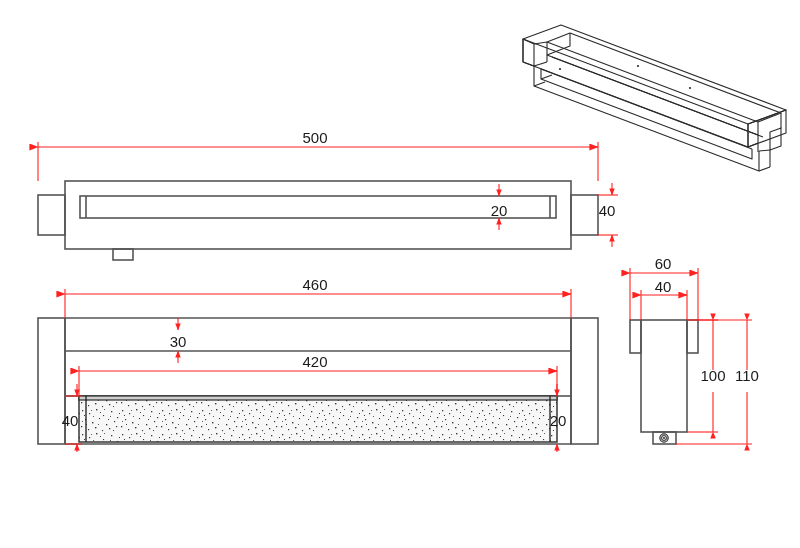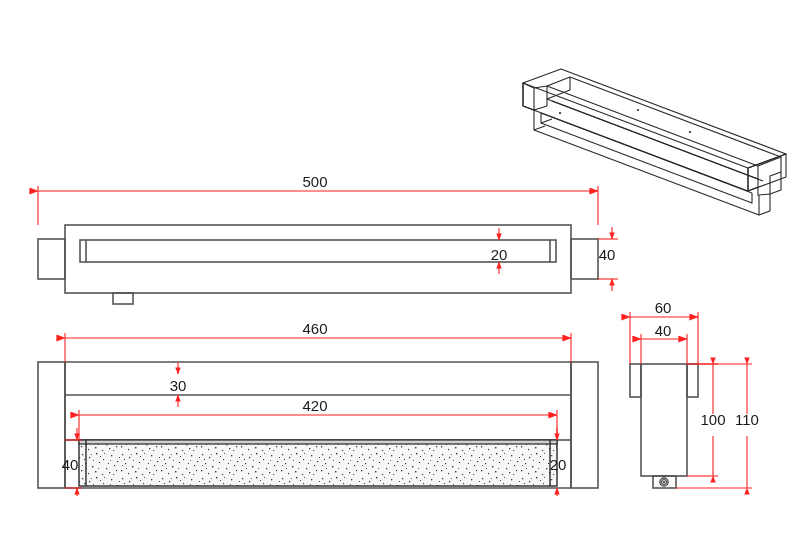--- a/index.html
+++ b/index.html
@@ -2,21 +2,20 @@
 <html><head>
 <meta charset="utf-8">
 <style>
   html,body{margin:0;padding:0;background:#ffffff;}
   #root{
     position:relative;
     width:800px;height:452px;
     background:#ffffff;
     font-family:"Liberation Sans", sans-serif;
     overflow:hidden;
-    margin-top:44px;
   }
   svg{display:block;}
   .dimtext{
     font-family:"Liberation Sans", sans-serif;
     font-size:15px;
     fill:#1a1a1a;
     text-anchor:middle;
     dominant-baseline:alphabetic;
   }
 </style>

